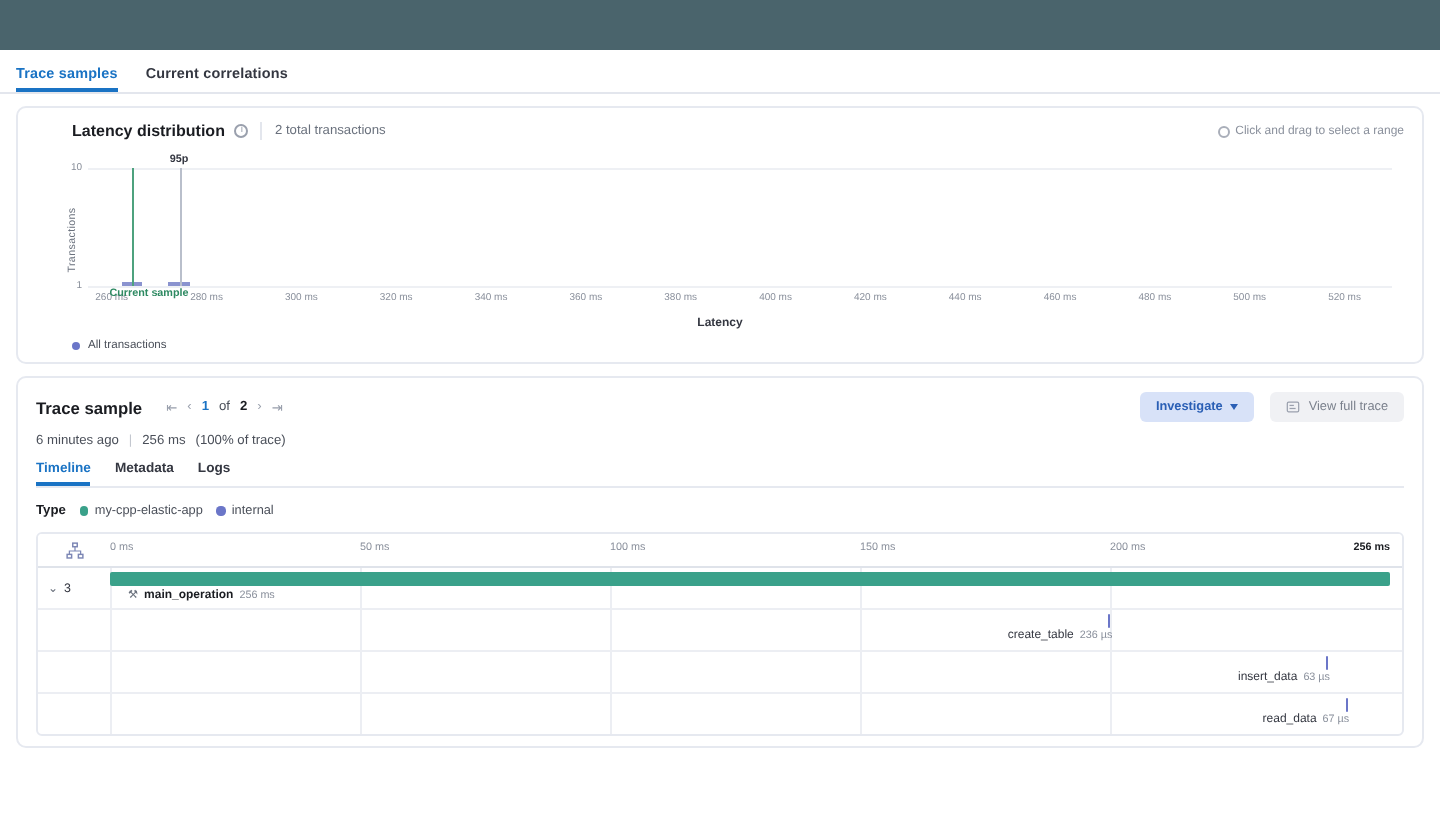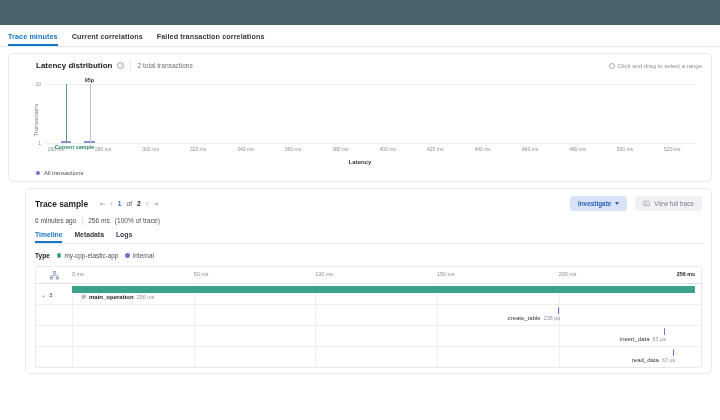--- a/index.html
+++ b/index.html
@@ -96,21 +96,21 @@
     text-align: center; font-size: 6px; font-weight: bold; color: #343741;
   }
   .legend {
     display: flex; align-items: center; gap: 4px;
     margin-top: 4px; margin-left: 18px;
   }
   .legend-dot { width: 4px; height: 4px; border-radius: 50%; background: #6b76c8; }
   .legend-txt { font-size: 5.8px; color: #4a4f59; }
 
   
-  .panel2 { margin-top: 6px; margin-left: 17px; }
+  .panel2 { margin-top: 6px; }
   .ts-head { display: flex; align-items: center; }
   .ts-title { font-size: 8.4px; font-weight: bold; color: #1a1c21; }
   .pager { display: flex; align-items: center; gap: 5px; margin-left: 12px; font-size: 6.6px; color: #9aa0ad; }
   .pager .pg { color: #9aa0ad; cursor: pointer; }
   .pager .num { color: #1a73c4; font-weight: bold; }
   .pager .of { color: #4a4f59; }
   .pager .tot { color: #1a1c21; font-weight: bold; }
 
   .btn-row { margin-left: auto; display: flex; align-items: center; gap: 8px; }
   .btn-investigate {
@@ -164,23 +164,22 @@
   .span-name.norm { font-weight: normal; color: #343741; }
   .span-dur { font-size: 5.4px; color: #8a909c; }
   .wrench { font-size: 5.6px; color: #6a717d; }
 </style>
 </head>
 <body>
 
 <div class="topbar"></div>
 
 <div class="tabstrip">
-  <div class="tab active"><span>Trace minutes</span></div>
+  <div class="tab active"><span>Trace samples</span></div>
   <div class="tab"><span>Current correlations</span></div>
-  <div class="tab"><span>Failed transaction correlations</span></div>
 </div>
 
 <div class="page">
 
   <div class="panel">
     <div class="ld-head">
       <div class="ld-title">Latency distribution</div>
       <span class="info-icon">i</span>
       <span class="vdiv"></span>
       <div class="ld-sub">2 total transactions</div>

